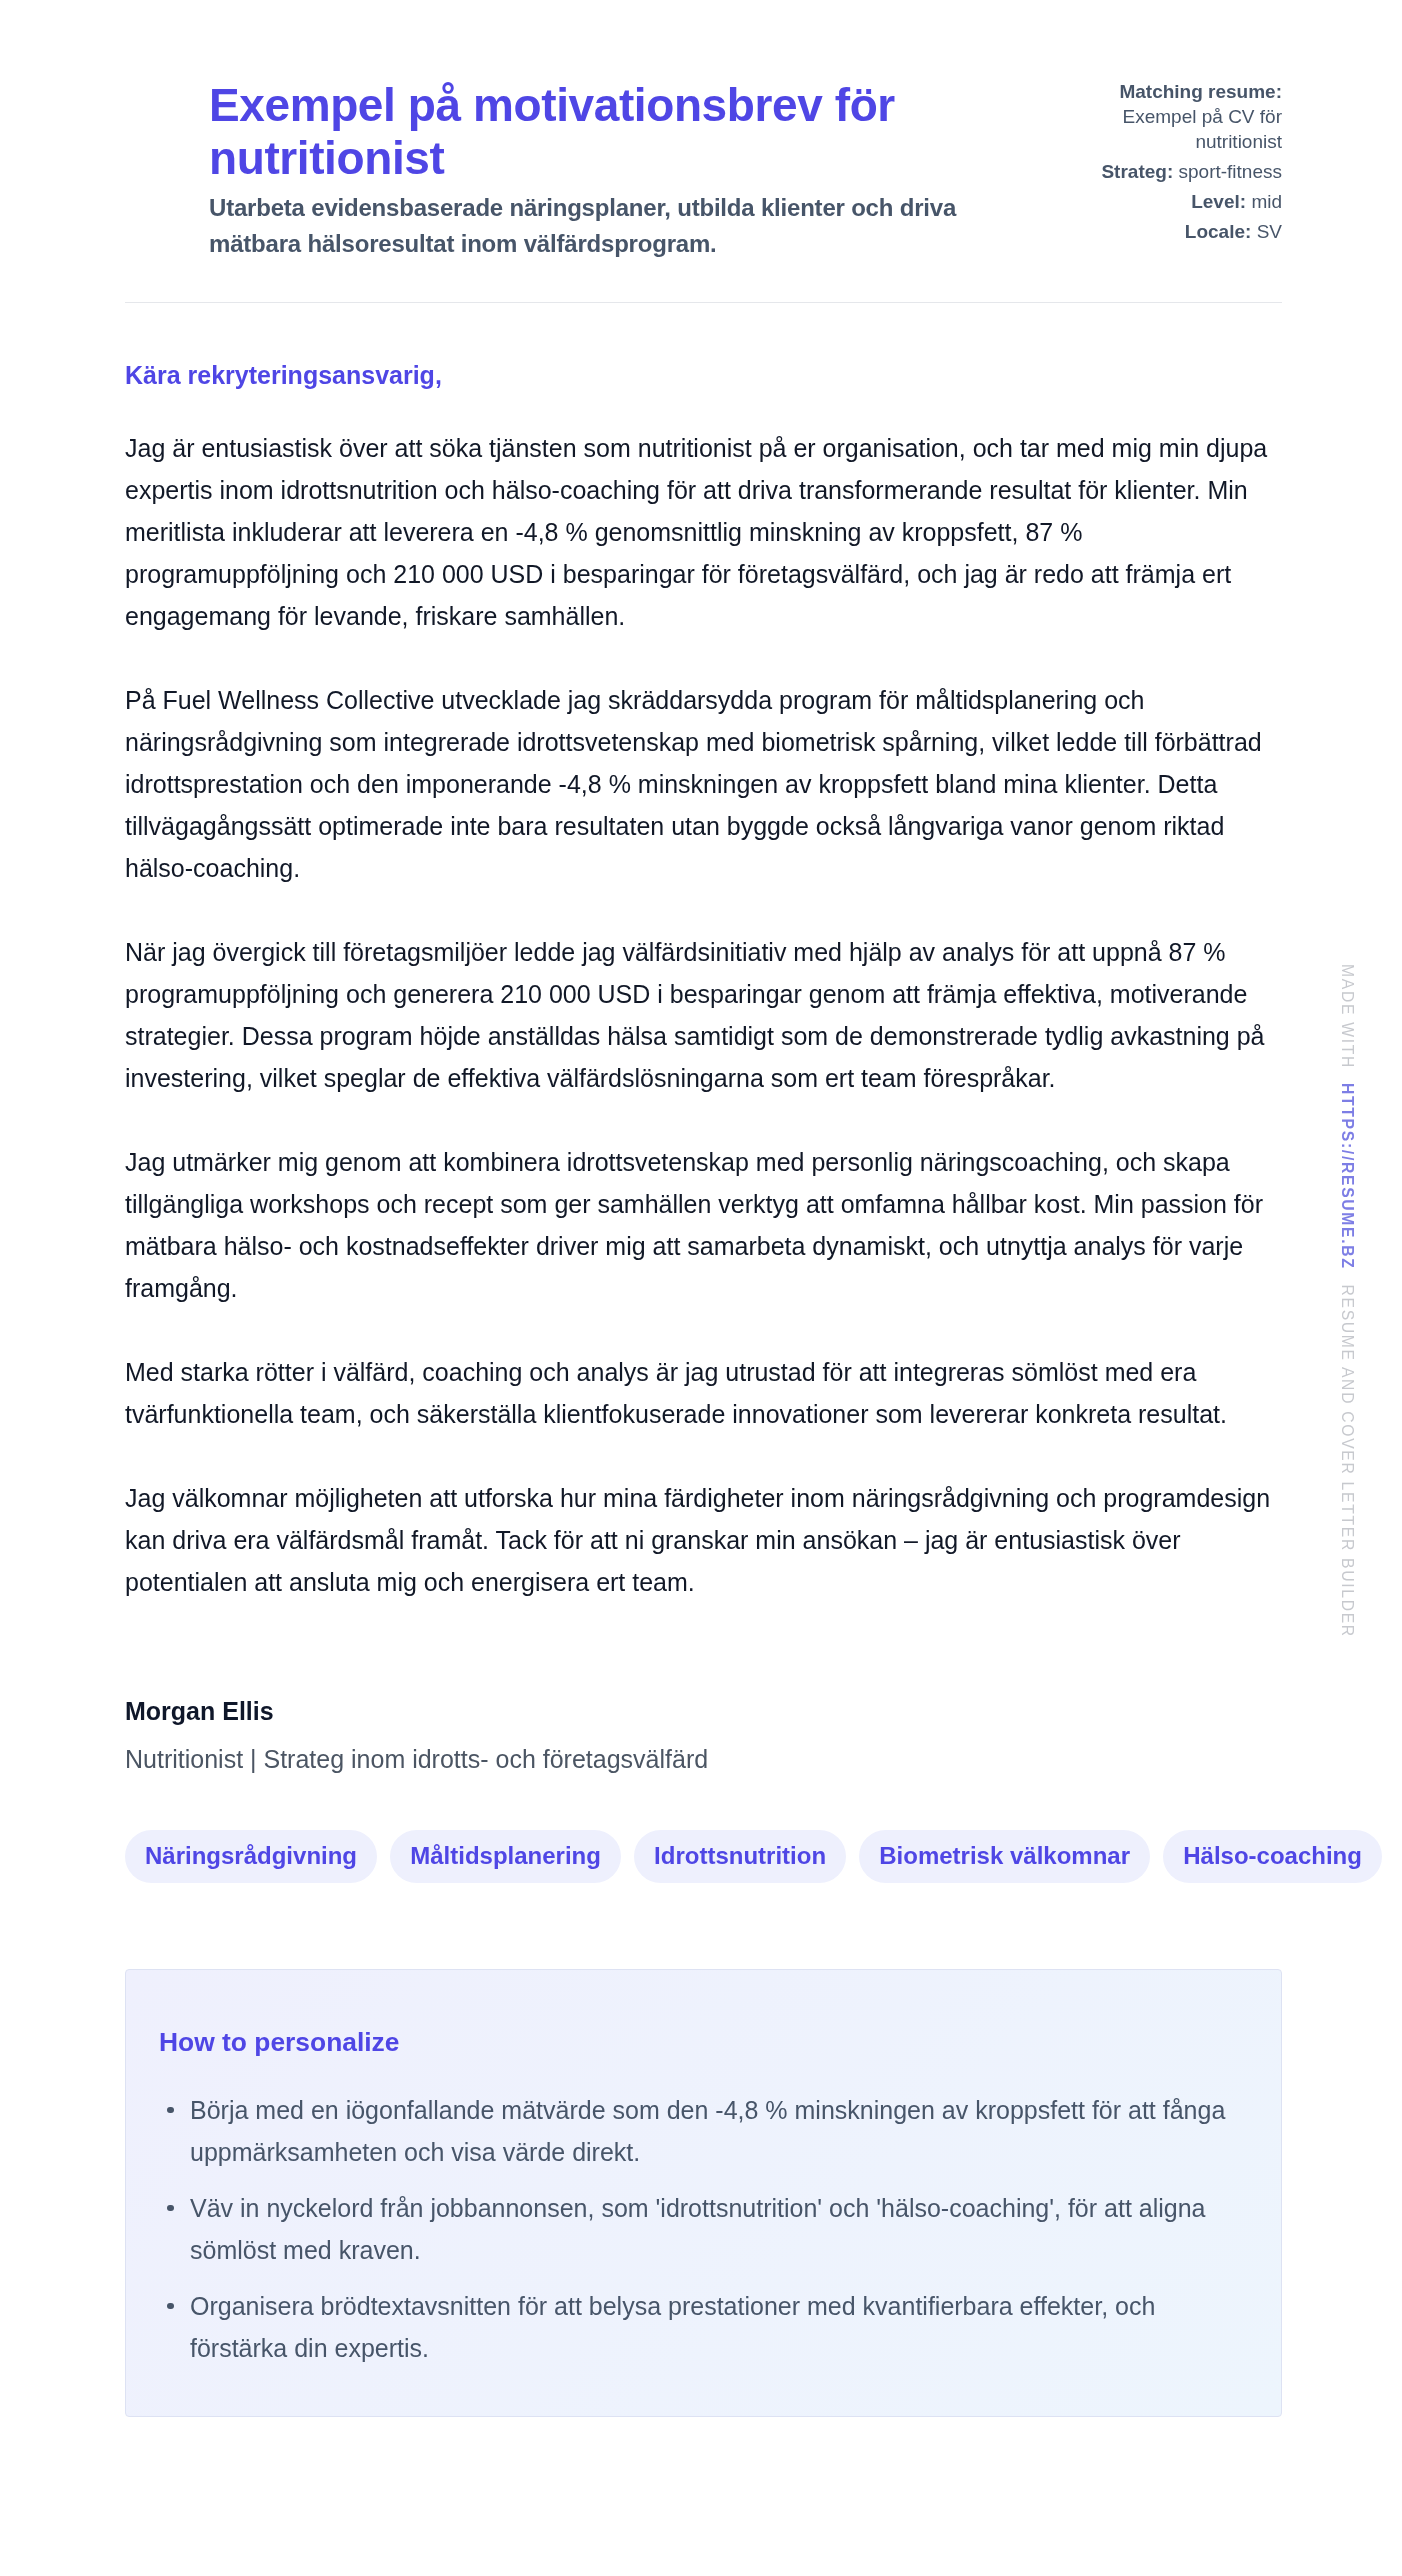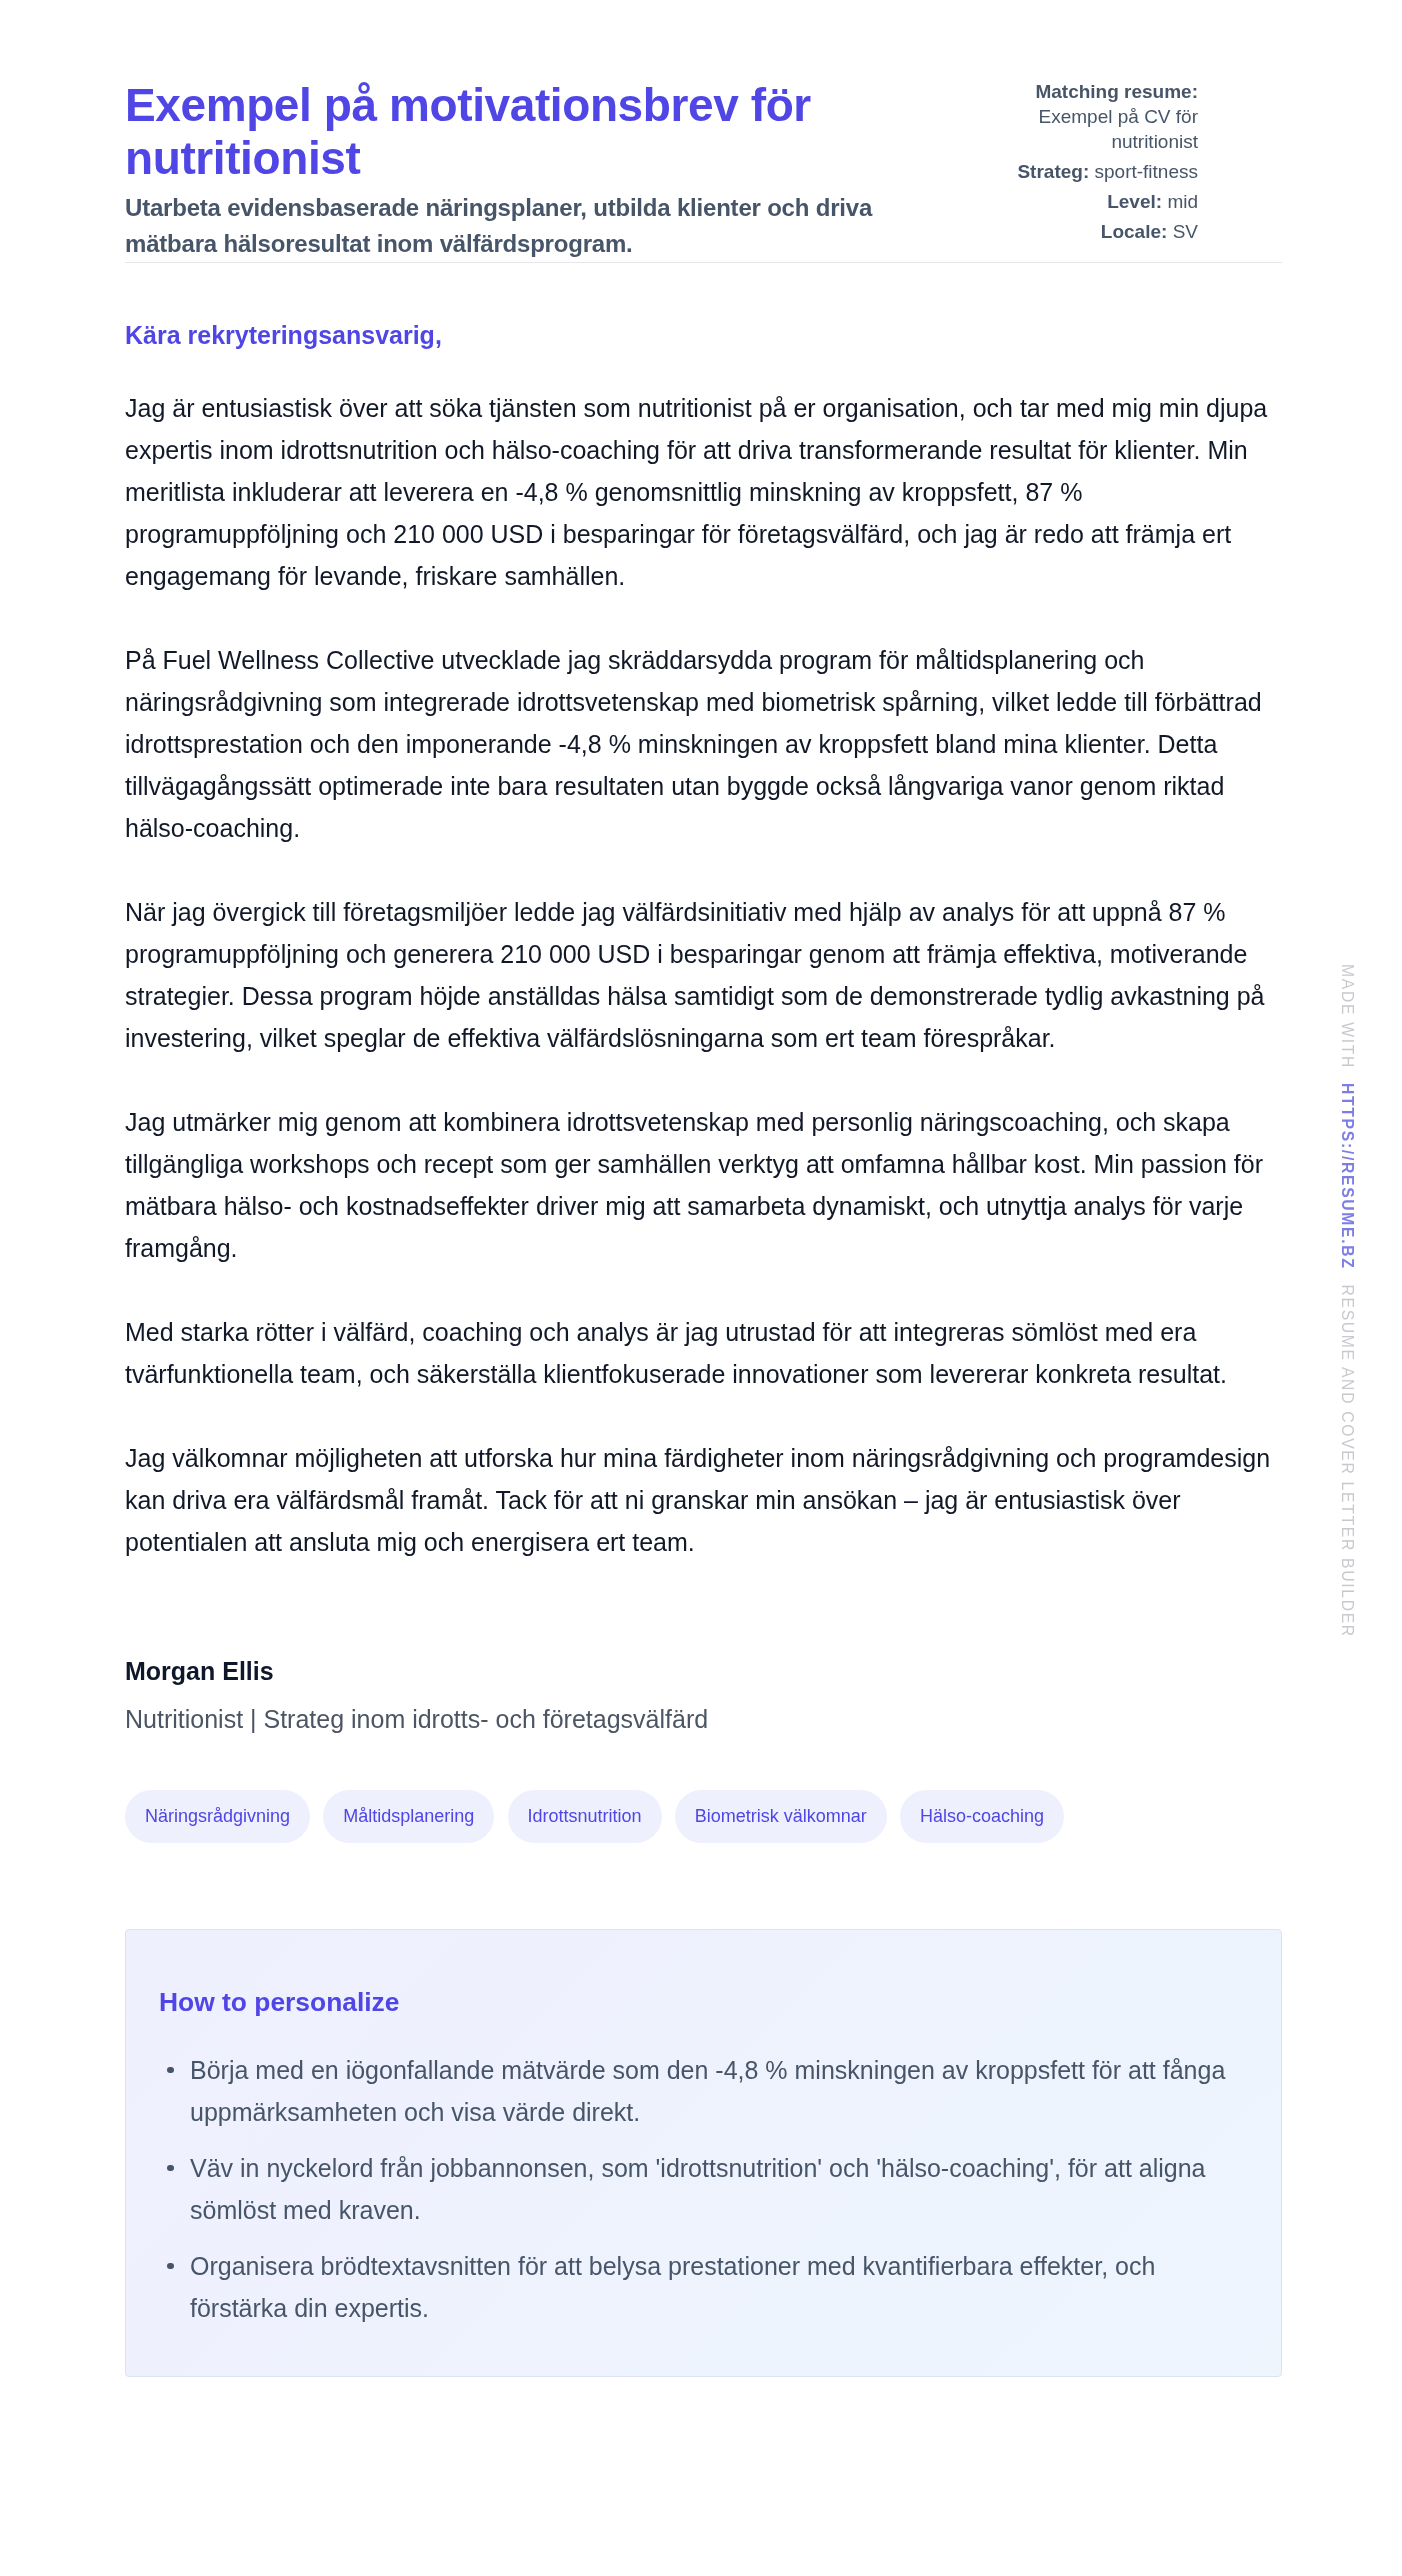--- a/index.html
+++ b/index.html
@@ -17,23 +17,24 @@
     }
     .page {
       position: absolute;
       left: 125px;
       top: 0;
       width: 1157px;
     }
     
     .header {
       display: flex;
-      justify-content: flex-start;
+      justify-content: flex-end;
       align-items: flex-start;
       padding-top: 79px;
+      padding-bottom: 40px;
       border-bottom: 1.7px solid #e5e7eb;
     }
     .header-left {
       width: 825px;
     }
     .title {
       margin: 0;
       font-size: 46px;
       line-height: 53px;
       font-weight: 700;
@@ -100,23 +101,23 @@
     }
     
     .tags {
       display: flex;
       gap: 13.2px;
       margin-top: 54px;
     }
     .tag {
       background: #eef0fd;
       color: #4f46e5;
-      font-size: 18px;
+      font-size: 24px;
       line-height: 26.4px;
-      font-weight: 400;
+      font-weight: 700;
       padding: 13.2px 20px;
       border-radius: 28px;
       white-space: nowrap;
     }
     
     .tips {
       margin-top: 86px;
       border: 1.7px solid #dde2f3;
       border-radius: 4px;
       background: linear-gradient(135deg, #eff0fd 0%, #edf5fd 100%);

